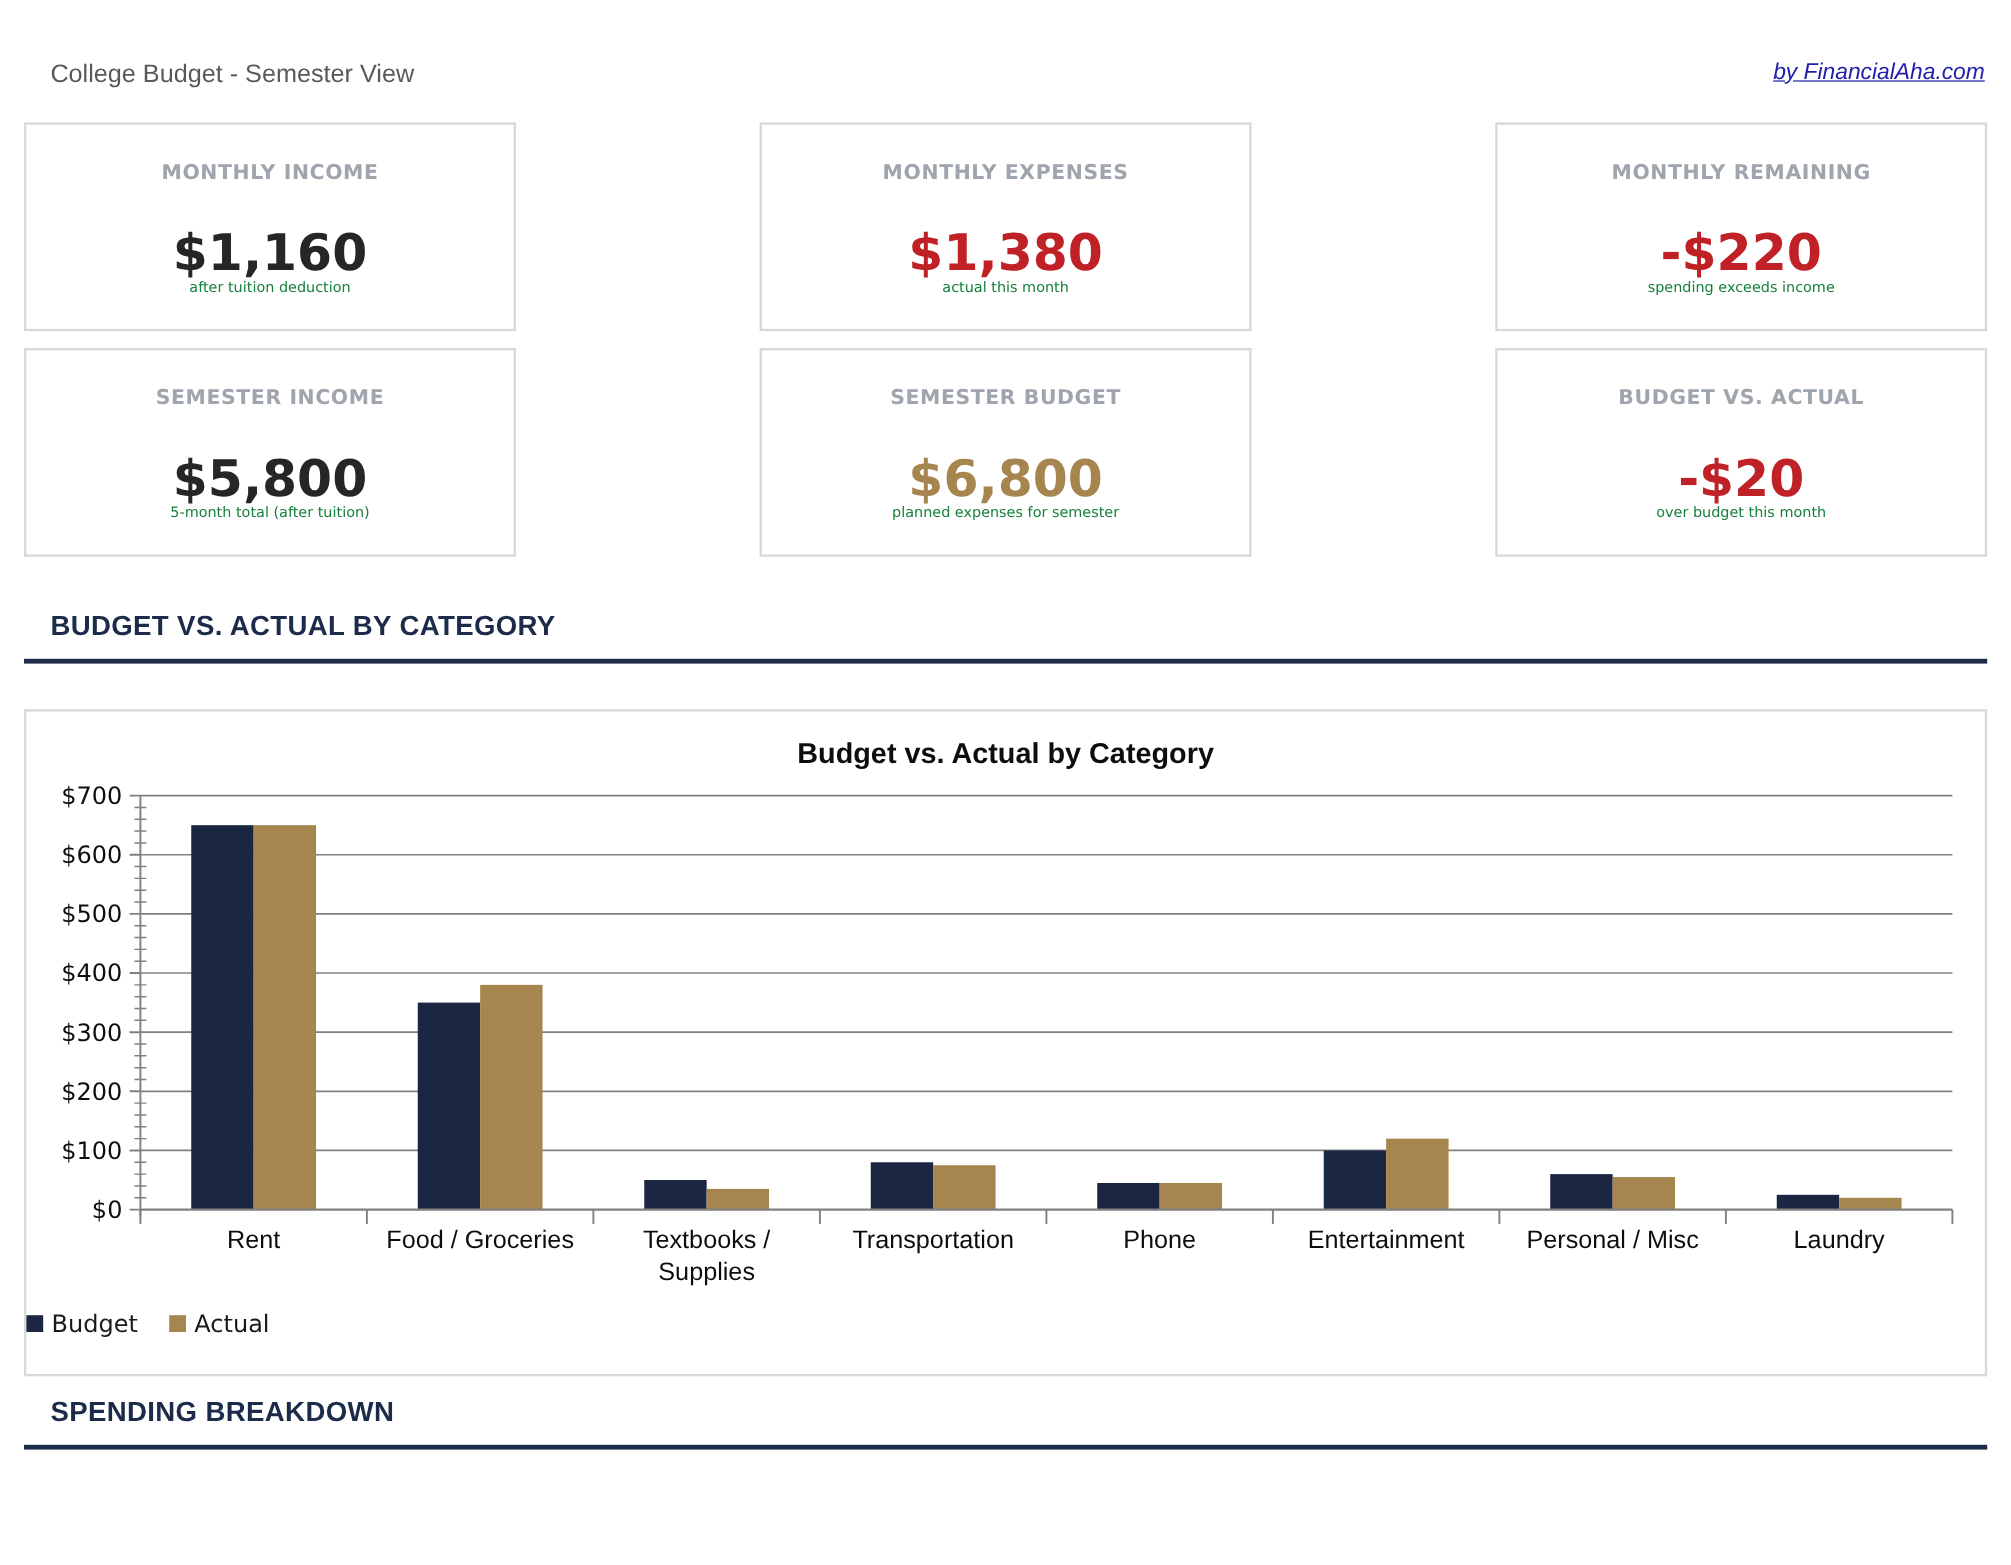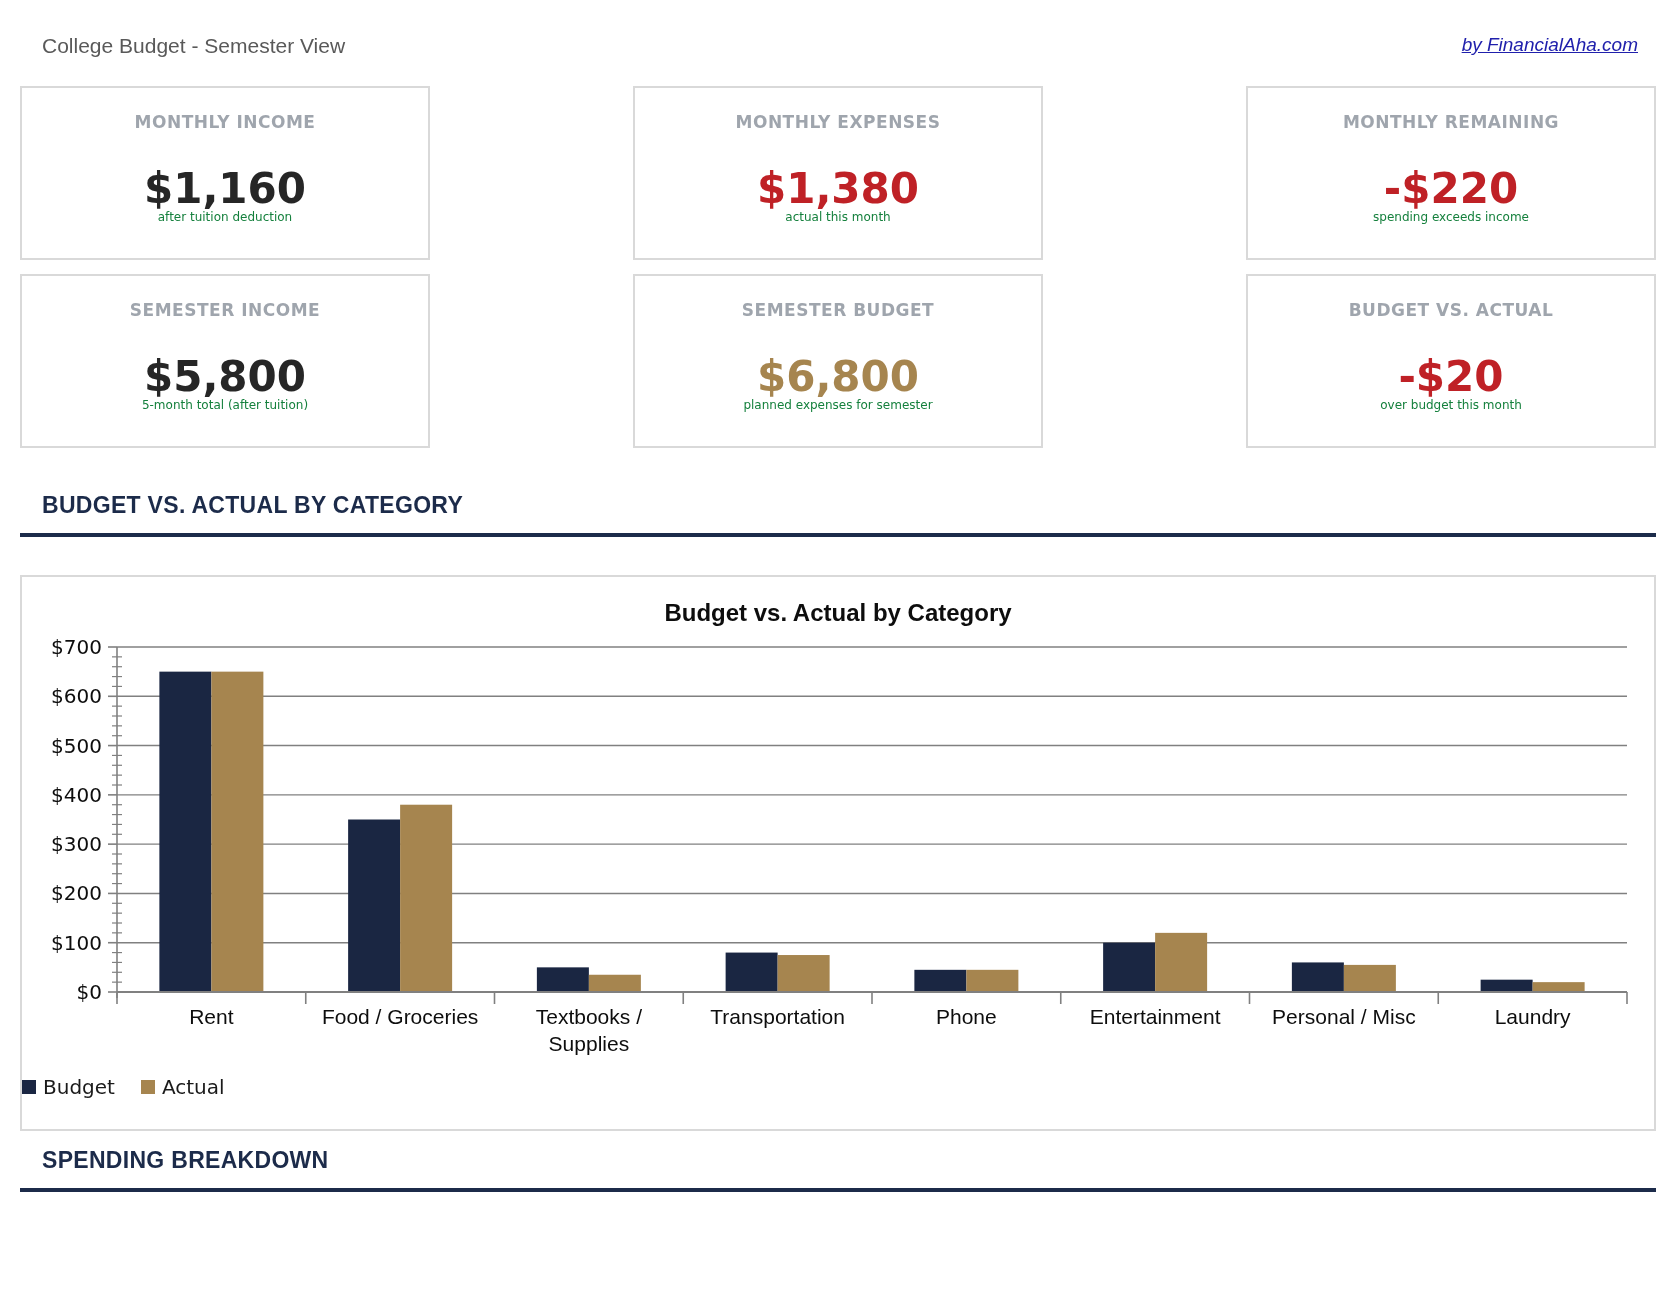--- a/index.html
+++ b/index.html
@@ -8,37 +8,37 @@
     font-family:"DejaVu Sans",sans-serif;position:relative;
   }
   .page{position:relative;width:1636px;margin:0 auto;padding:0 20px;box-sizing:content-box;}
 
   
   .page-title{
     font-family:"Liberation Sans",sans-serif;
     font-size:46px;font-weight:bold;color:#1c2b4a;
     margin:14px 0 0 22px;letter-spacing:0px;
   }
-  .subtitle-row{position:relative;margin:34px 0 0 22px;height:28px;}
+  .subtitle-row{position:relative;margin:50px 0 0 22px;height:28px;}
   .page-subtitle{font-family:"Liberation Sans",sans-serif;font-size:21px;color:#595959;}
   .credit-link{
-    position:absolute;right:18px;top:0;
+    position:absolute;right:2px;top:0;
     font-family:"Liberation Sans",sans-serif;font-style:italic;font-size:19px;
     color:#2020ac;text-decoration:underline;cursor:pointer;
   }
 
   
   .cards-grid{
     margin-top:24px;
     display:grid;grid-template-columns:repeat(3,410px);
     justify-content:space-between;row-gap:14px;
   }
   .stat-card{
     height:174px;border:2px solid #d9d9d9;background:#fff;box-sizing:border-box;
-    display:flex;flex-direction:column;justify-content:flex-start;align-items:center;
+    display:flex;flex-direction:column;justify-content:center;align-items:center;
     padding:24px 10px 22px 10px;text-align:center;
   }
   .card-label{font-size:17px;font-weight:bold;color:#9fa5ad;letter-spacing:0.5px;}
   .card-value{font-size:42px;font-weight:bold;color:#262626;line-height:1;margin-top:36px;}
   .card-caption{font-size:12px;color:#15803d;}
 
   
   .section-header{
     font-family:"Liberation Sans",sans-serif;
     font-size:23px;font-weight:bold;color:#1c2b4a;letter-spacing:0.3px;

